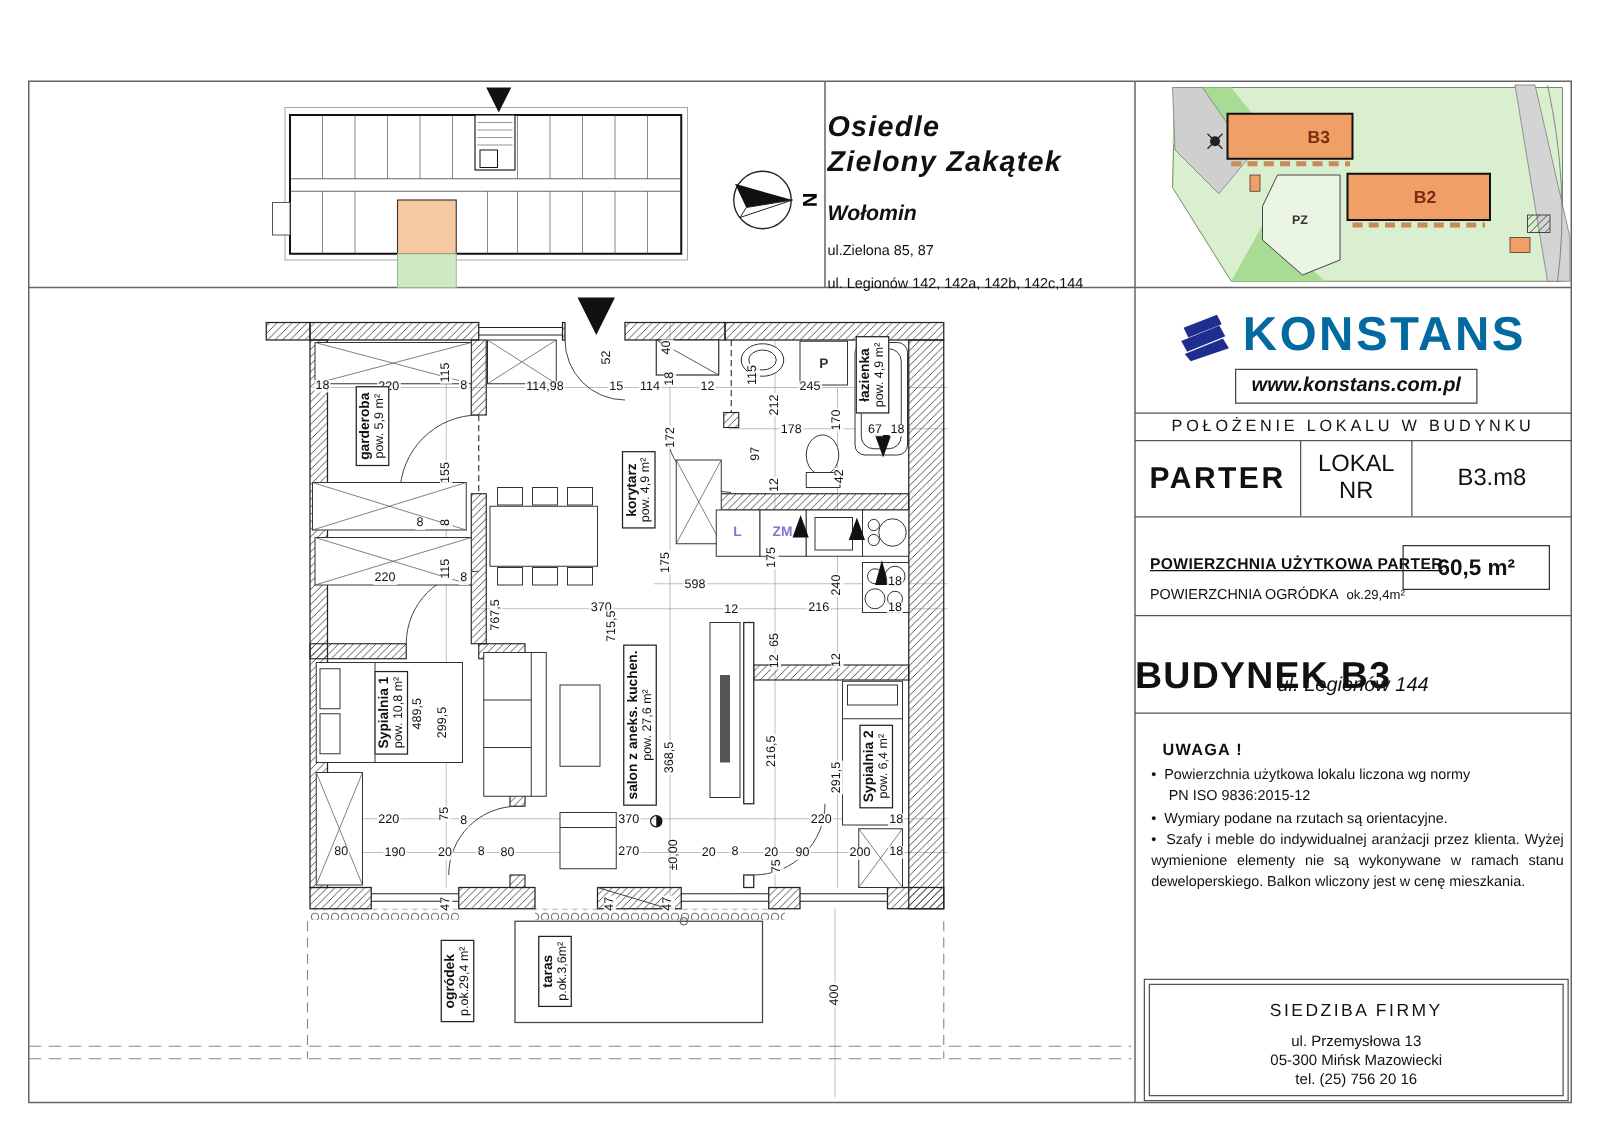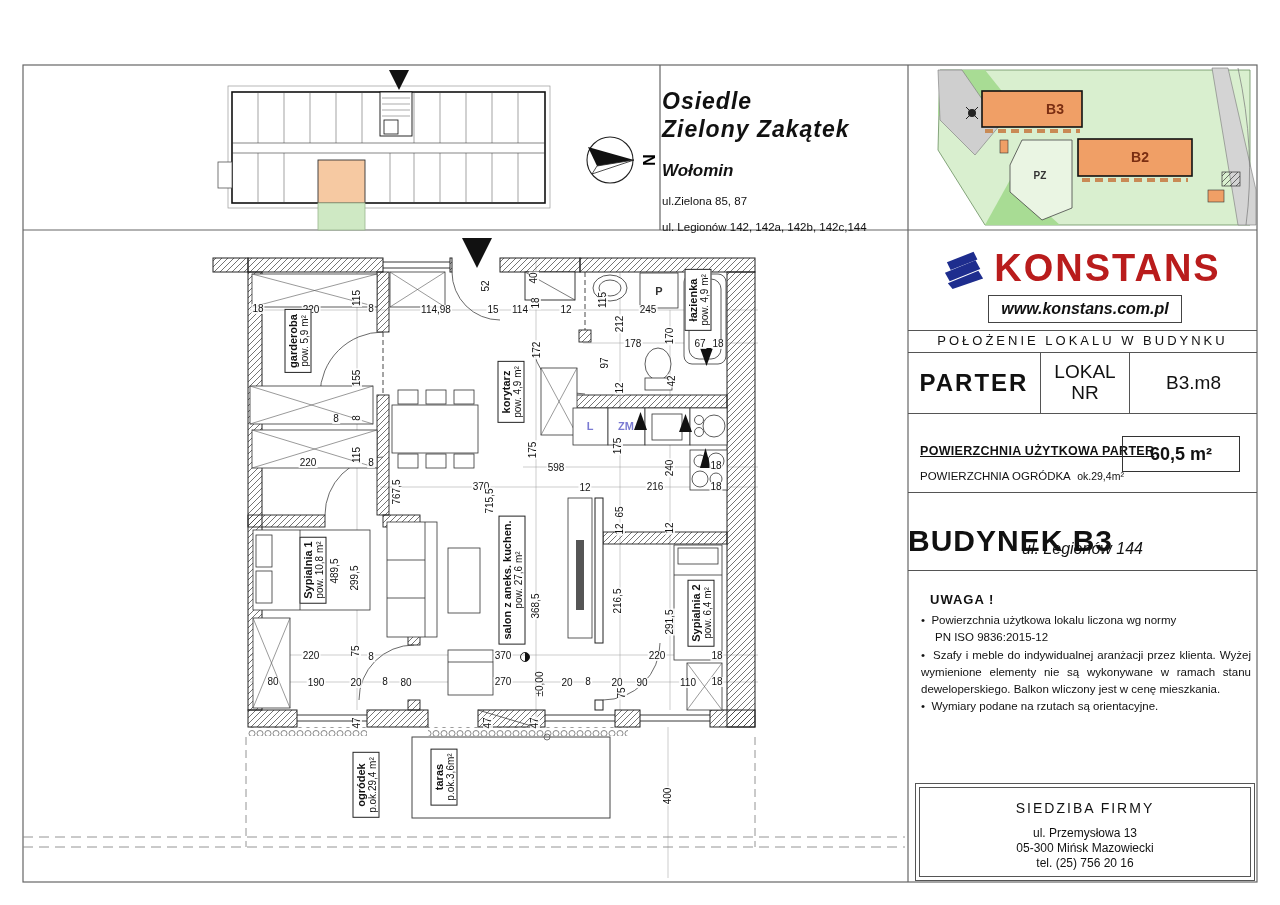--- a/index.html
+++ b/index.html
@@ -396,21 +396,21 @@
       <span class="dim" style="left: 316px; top: 683px;">190</span>
       <span class="dim" style="left: 356px; top: 683px;">20</span>
       <span class="dim" style="left: 385px; top: 682px;">8</span>
       <span class="dim" style="left: 406px; top: 683px;">80</span>
       <span class="dim" style="left: 503px; top: 682px;">270</span>
       <span class="dim" style="left: 567px; top: 683px;">20</span>
       <span class="dim" style="left: 588px; top: 682px;">8</span>
       <span class="dim" style="left: 617px; top: 683px;">20</span>
       <span class="dim" style="left: 642px; top: 683px;">90</span>
       <span class="dim v" style="left: 622px; top: 693px;">75</span>
-      <span class="dim" style="left: 688px; top: 683px;">110</span>
+      <span class="dim" style="left: 688px; top: 683px;">200</span>
       <span class="dim" style="left: 717px; top: 682px;">18</span>
       <span class="dim v" style="left: 357px; top: 723px;">47</span>
       <span class="dim v" style="left: 488px; top: 723px;">47</span>
       <span class="dim v" style="left: 535px; top: 723px;">47</span>
       <span class="dim v" style="left: 668px; top: 796px;">400</span>
       <div class="room-label" style="left: 298px; top: 341px;">
         <span class="rname">garderoba</span>
         <span class="rarea">pow. 5,9 m²</span>
       </div>
       <div class="room-label" style="left: 511px; top: 392px;">
@@ -446,21 +446,21 @@
       <span class="appl" style="left: 626px; top: 426px; color: rgb(122, 122, 210);">ZM</span>
     </div>
   <span class="lvl" style="left:539px;top:684px;">±0,00</span>
 
   <div class="abs sb brandrow" style="height:56px;">
     <svg width="42" height="44" viewBox="0 0 44 44">
       <polygon points="3,16 31,5 35,13 7,24" fill="#1e2d8e"></polygon>
       <polygon points="1,27 33,14 38,23 6,36" fill="#1e2d8e"></polygon>
       <polygon points="4,38 36,25 41,33 9,44" fill="#1e2d8e"></polygon>
     </svg>
-    <span class="brandname" style="color:#b91c1c;">KONSTANS</span>
+    <span class="brandname" style="color:#0369a1;">KONSTANS</span>
   </div>
   <div class="abs wwwbox">www.konstans.com.pl</div>
   <div class="hline" style="left:908px;top:330px;width:349px;"></div>
   <div class="abs sb lochdr">POŁOŻENIE LOKALU W BUDYNKU</div>
   <div class="hline" style="left:908px;top:352px;width:349px;"></div>
   <div class="abs sb cellrow">
     <div class="cell c1">PARTER</div>
     <div class="cell c2">
       <span><span>LOKAL</span><br><span>NR</span></span>
     </div>
@@ -473,22 +473,22 @@
     <span>POWIERZCHNIA OGRÓDKA</span>&nbsp;&nbsp;<span class="gv">ok.29,4m²</span>
   </div>
   <div class="hline" style="left:908px;top:492px;width:349px;"></div>
   <div class="abs sb bud">BUDYNEK B3</div>
   <div class="abs sb budadr">ul. Legionów 144</div>
   <div class="hline" style="left:908px;top:570px;width:349px;"></div>
   <div class="abs uwaga">UWAGA !</div>
   <div class="abs notes" id="notes">
       <span class="note-line note-first">Powierzchnia użytkowa lokalu liczona wg normy</span>
       <span class="note-line note-cont">PN ISO 9836:2015-12</span>
+      <span class="note-line note-first">Wymiary podane na rzutach są orientacyjne.</span>
       <span class="note-line note-first">Szafy i meble do indywidualnej aranżacji przez klienta. Wyżej wymienione elementy nie są wykonywane w ramach stanu deweloperskiego. Balkon wliczony jest w cenę mieszkania.</span>
-      <span class="note-line note-first">Wymiary podane na rzutach są orientacyjne.</span>
     </div>
   <div class="abs officebox">
     <div class="officeinner">
       <div class="offhdr">SIEDZIBA FIRMY</div>
       <div class="offlines" id="office-lines">
           <div class="offline">ul. Przemysłowa 13</div>
           <div class="offline">05-300 Mińsk Mazowiecki</div>
           <div class="offline">tel. (25) 756 20 16</div>
         </div>
     </div>

